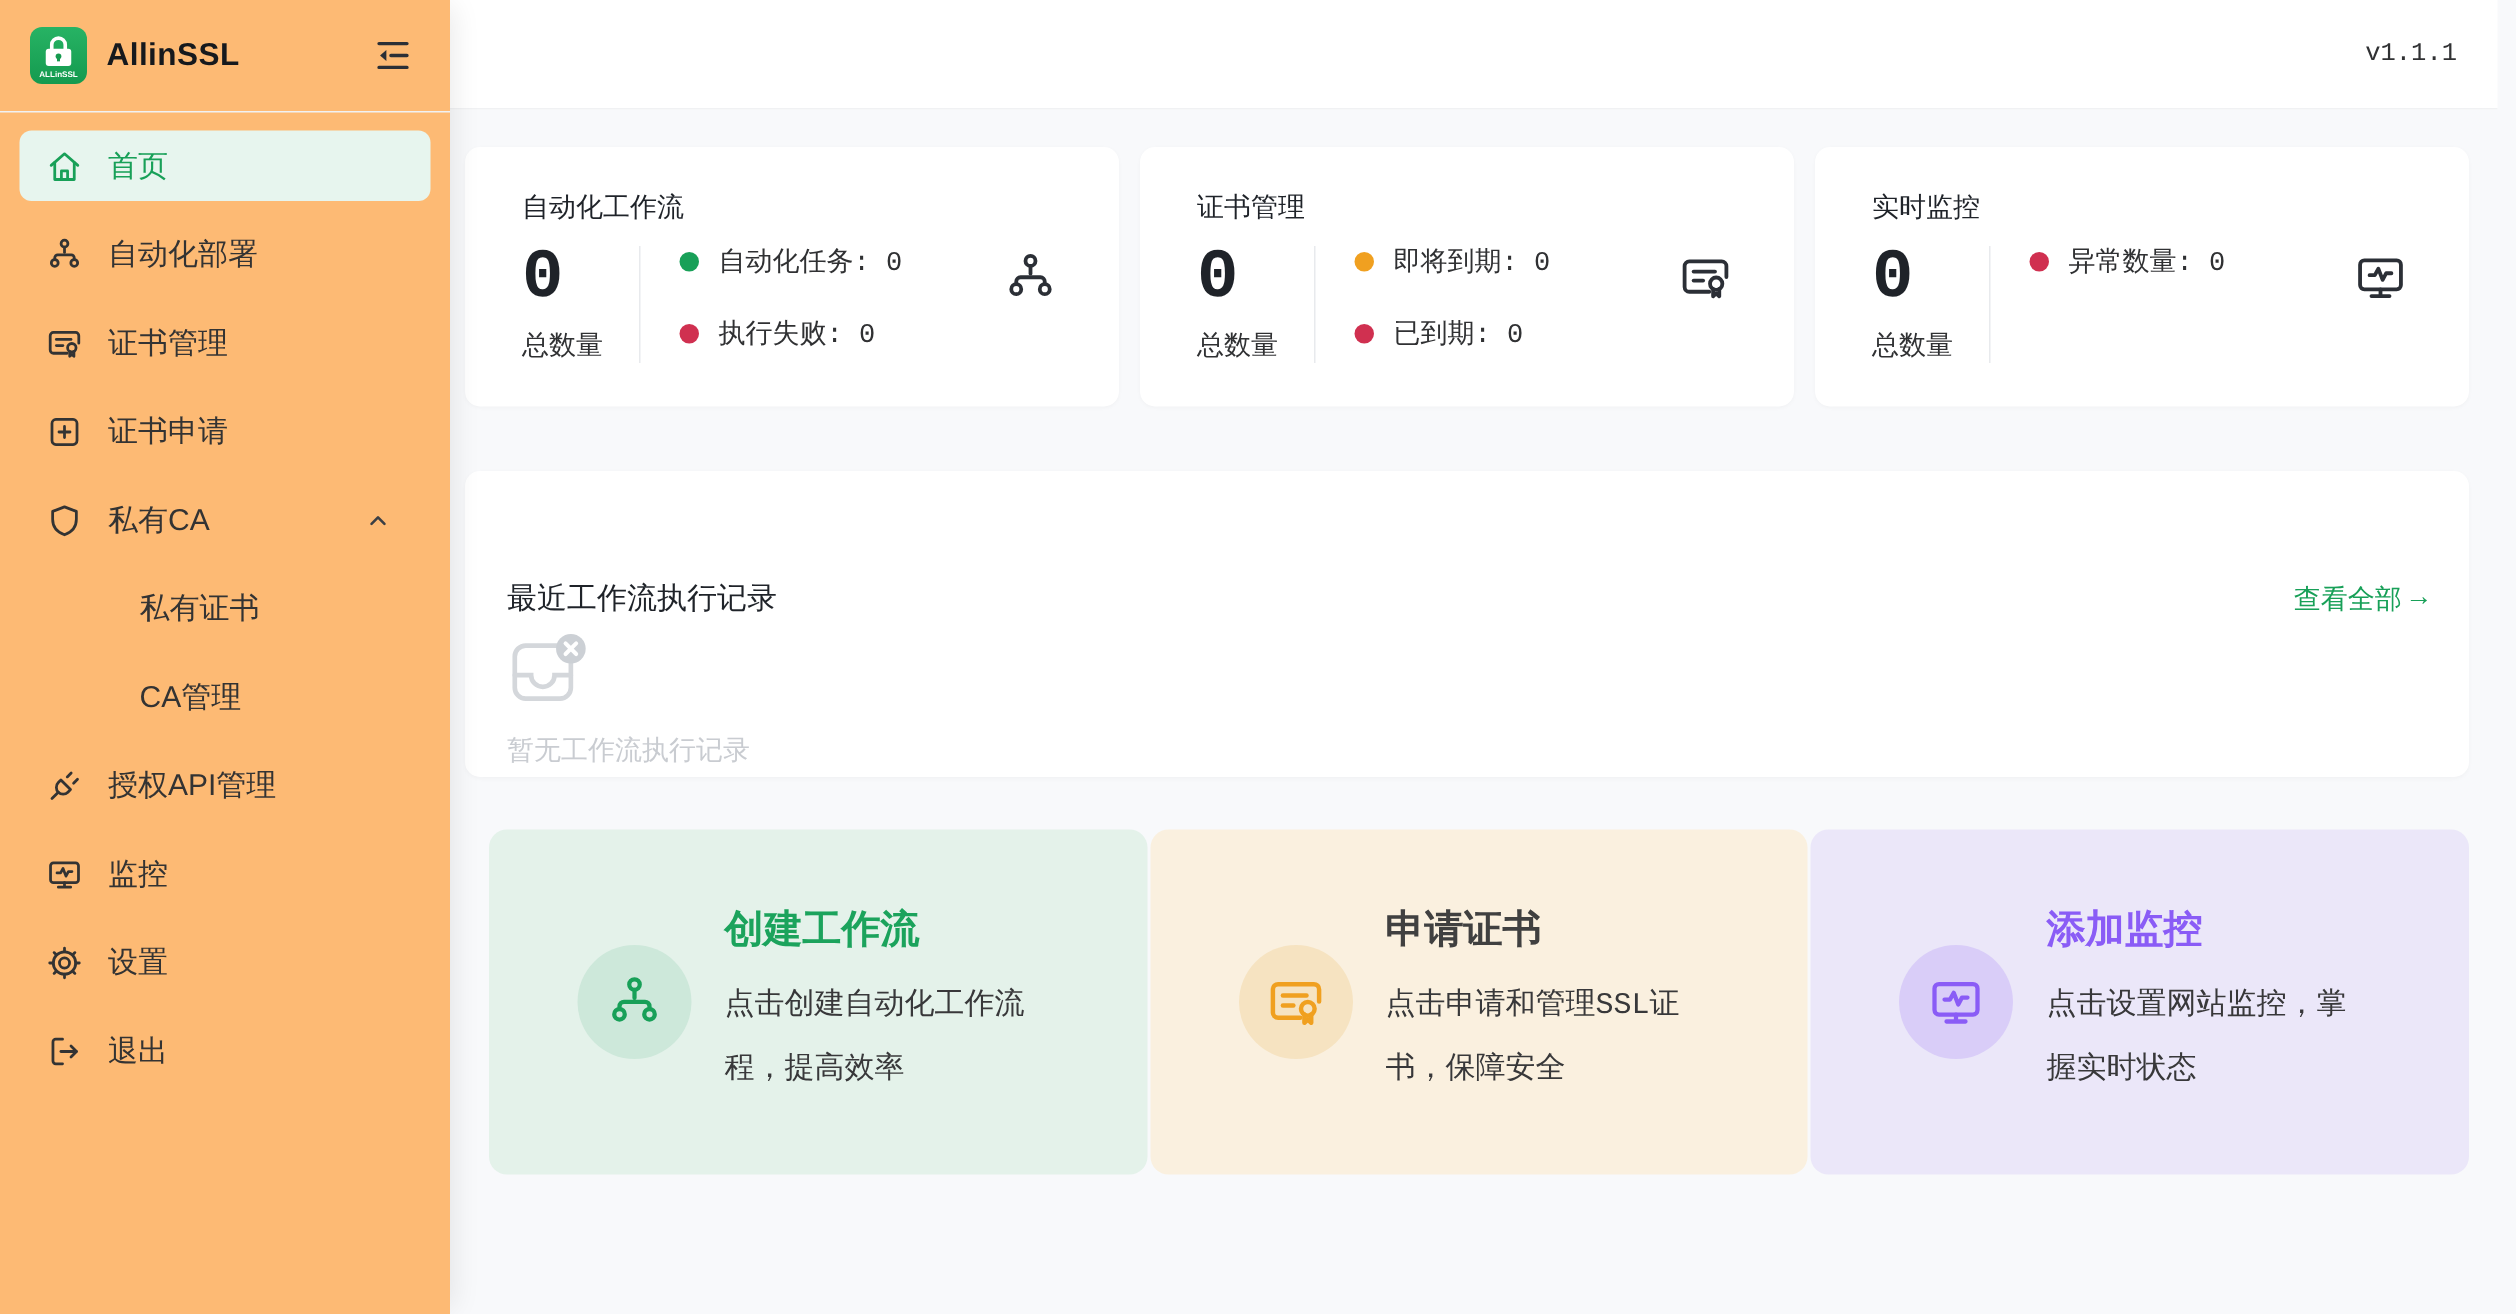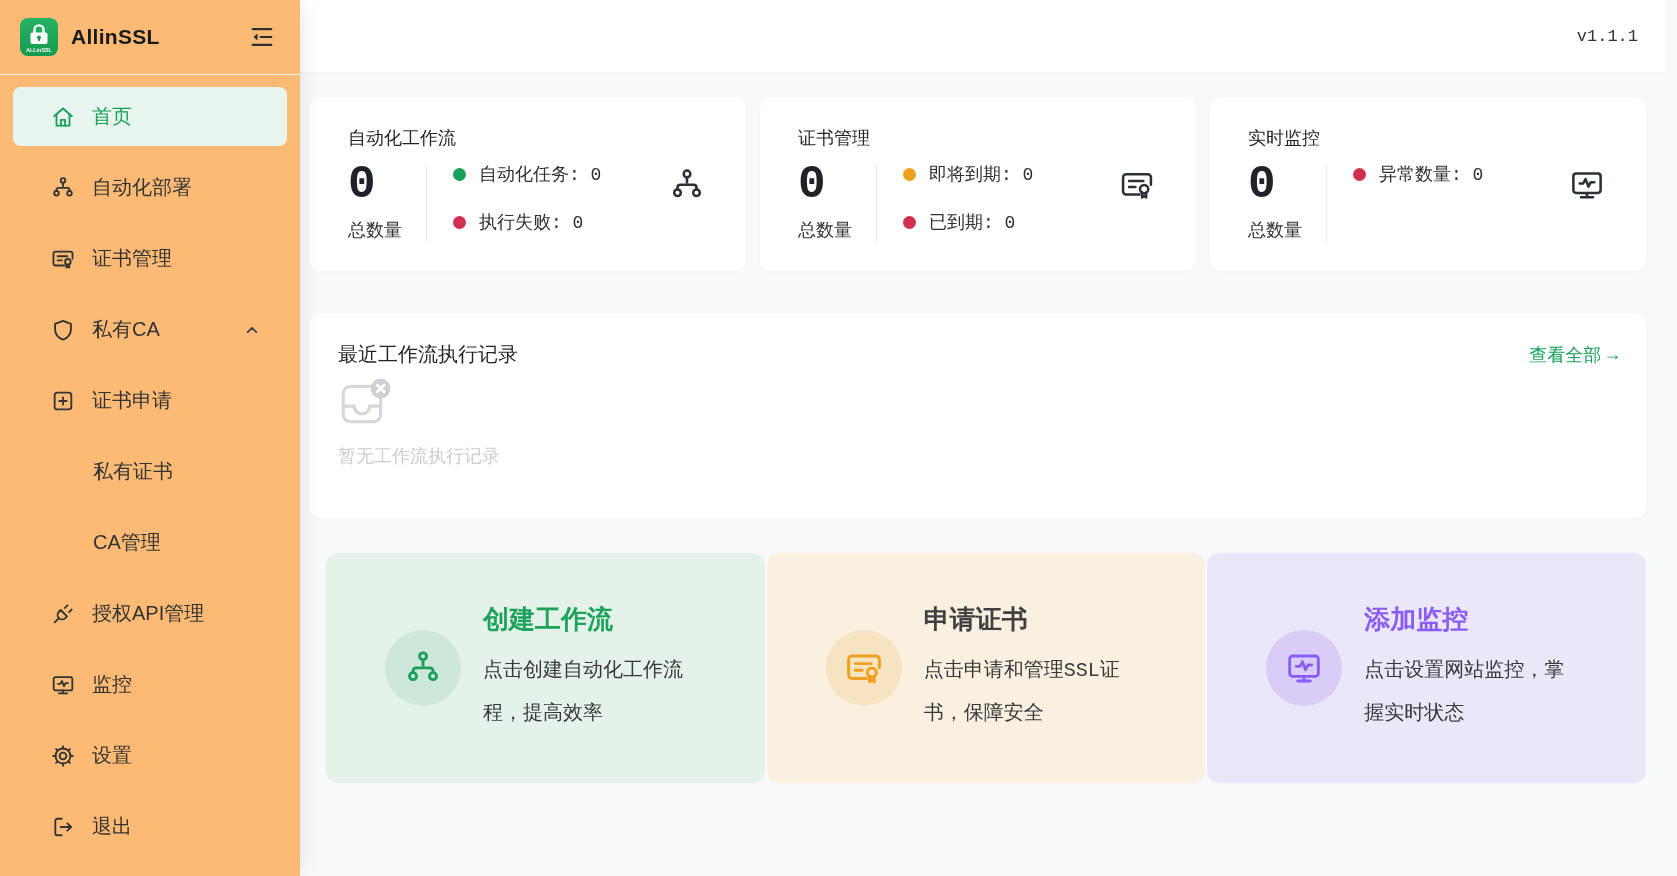--- a/index.html
+++ b/index.html
@@ -25,22 +25,22 @@
   .logo {
     width:38px; height:38px; border-radius:8px; flex:0 0 38px;
     background:linear-gradient(180deg,#27b364,#149a4f);
     display:flex; align-items:center; justify-content:center;
   }
   .app-title { font-size:21px; font-weight:700; color:#16191d; margin-left:13px; flex:1; letter-spacing:.3px; }
   .collapse-btn { width:28px; height:28px; color:#2b2f36; cursor:pointer; display:flex; align-items:center; }
 
   .menu { padding:12px 13px 0 13px; flex:1; }
   .menu-item {
-    display:flex; align-items:center; height:59px; margin-bottom:12px;
-    padding:0 24px 0 37px; border-radius:8px; font-size:20px; color:#333;
+    display:flex; align-items:center; height:47px; margin-bottom:12px;
+    padding:0 24px 0 17px; border-radius:8px; font-size:20px; color:#333;
     cursor:pointer; user-select:none;
   }
   .menu-item .mi-icon { width:26px; height:26px; margin-right:16px; flex:0 0 26px; }
   .menu-item.active { background:#e7f5ee; color:#18a058; }
   .menu-item.sub { padding-left:80px; }
   .menu-item .chev { margin-left:auto; width:22px; height:22px; color:#3a3f45; }
 
   
   .main { position:absolute; left:288px; top:0; width:1377px; height:876px;font-family:Liberation Mono, monospace; }
   .main-header {
@@ -69,21 +69,21 @@
   .dot.success { background:#18a058; }
   .dot.error   { background:#d03050; }
   .dot.warning { background:#f0a020; }
   .stat-corner-icon { position:absolute; right:40px; top:50%; transform:translateY(-50%); color:#2b2f36; }
 
   
   .recent-card {
     margin-top:43px; background:#fff; border-radius:10px; height:204px;
     padding:27px 28px 0 28px; box-shadow:0 1px 3px rgba(0,0,0,.03);
   }
-  .recent-head { display:flex; align-items:center; justify-content:space-between; }
+  .recent-head { display:flex; align-items:center; justify-content:space-between;margin-top:44px; }
   .recent-title { font-size:20px; font-weight:500; color:#1f2329; }
   .view-all { font-size:18px; color:#18a058; cursor:pointer; display:flex; align-items:center; gap:6px; }
   .empty { display:flex; flex-direction:column; align-items:flex-start; margin-top:8px; }
   .empty-text { margin-top:14px; font-size:18px; color:#c9ccd1; }
 
   
   .actions-row { display:flex; gap:2px; margin-top:35px;padding-left:16px; }
   .action-card {
     flex:1; height:230px; border-radius:12px; display:flex; align-items:center;
     padding-left:59px; cursor:pointer;
@@ -155,34 +155,34 @@
         <path d="M7 9.5h9"></path>
           <path d="M7 13.3h4"></path>
         <circle cx="16.5" cy="14.6" r="2.6"></circle>
         <path d="M15.2 16.8v3.1l1.3-1.2 1.3 1.2v-3.1"></path>
       </svg>
       <span>证书管理</span>
     </div>
 
     <div class="menu-item">
       <svg class="mi-icon" viewBox="0 0 24 24" fill="none" stroke="currentColor" stroke-width="1.7" stroke-linecap="round" stroke-linejoin="round">
+        <rect x="4.3" y="4.3" width="15.4" height="15.4" rx="2.4"></rect>
+        <path d="M12 8.6v6.8M8.6 12h6.8"></path>
+      </svg>
+      <span>证书申请</span>
+    </div>
+
+    <div class="menu-item">
+      <svg class="mi-icon" viewBox="0 0 24 24" fill="none" stroke="currentColor" stroke-width="1.7" stroke-linecap="round" stroke-linejoin="round">
         <path d="M12 3.6l7.3 2.8v4.8c0 4.7-2.9 8-7.3 9.6-4.4-1.6-7.3-4.9-7.3-9.6V6.4z"></path>
       </svg>
       <span>私有CA</span>
       <svg class="chev" viewBox="0 0 24 24" fill="none" stroke="currentColor" stroke-width="1.9" stroke-linecap="round" stroke-linejoin="round">
         <path d="M7.3 14.4 12 9.7l4.7 4.7"></path>
       </svg>
-    </div>
-
-    <div class="menu-item">
-      <svg class="mi-icon" viewBox="0 0 24 24" fill="none" stroke="currentColor" stroke-width="1.7" stroke-linecap="round" stroke-linejoin="round">
-        <rect x="4.3" y="4.3" width="15.4" height="15.4" rx="2.4"></rect>
-        <path d="M12 8.6v6.8M8.6 12h6.8"></path>
-      </svg>
-      <span>证书申请</span>
     </div>
 
     <div class="menu-item sub">
       <span>私有证书</span>
     </div>
 
     <div class="menu-item sub">
       <span>CA管理</span>
     </div>
 

